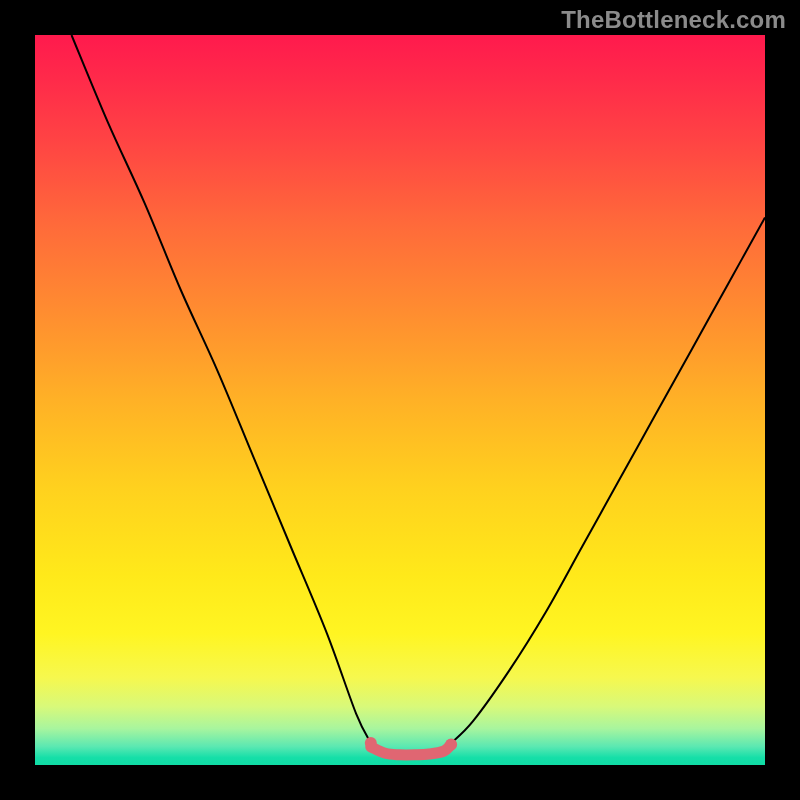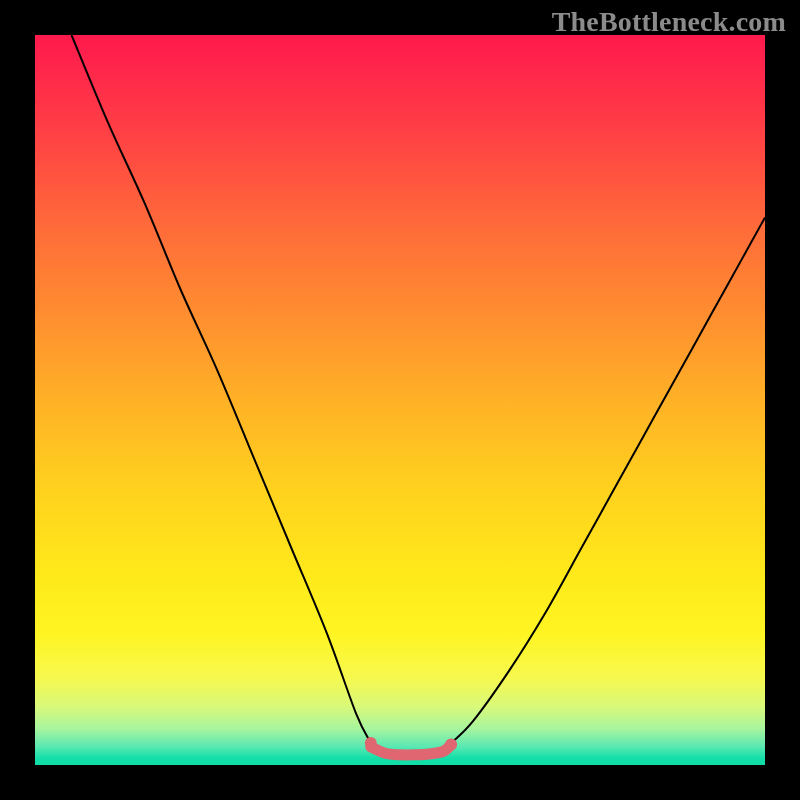--- a/index.html
+++ b/index.html
@@ -55,22 +55,22 @@
     position: absolute;
     left: 0;
     top: 0;
     width: 730px;
     height: 730px;
   }
   .watermark {
     position: absolute;
     top: 6px;
     right: 14px;
-    font-family: Liberation Serif, serif;
-    font-size: 28px;
+    font-family: Liberation Sans, sans-serif;
+    font-size: 24px;
     font-weight: 600;
     color: #8b8b8b;
     letter-spacing: 0.2px;
   }
 </style>
 </head>
 <body>
 
 <div class="frame">
 

